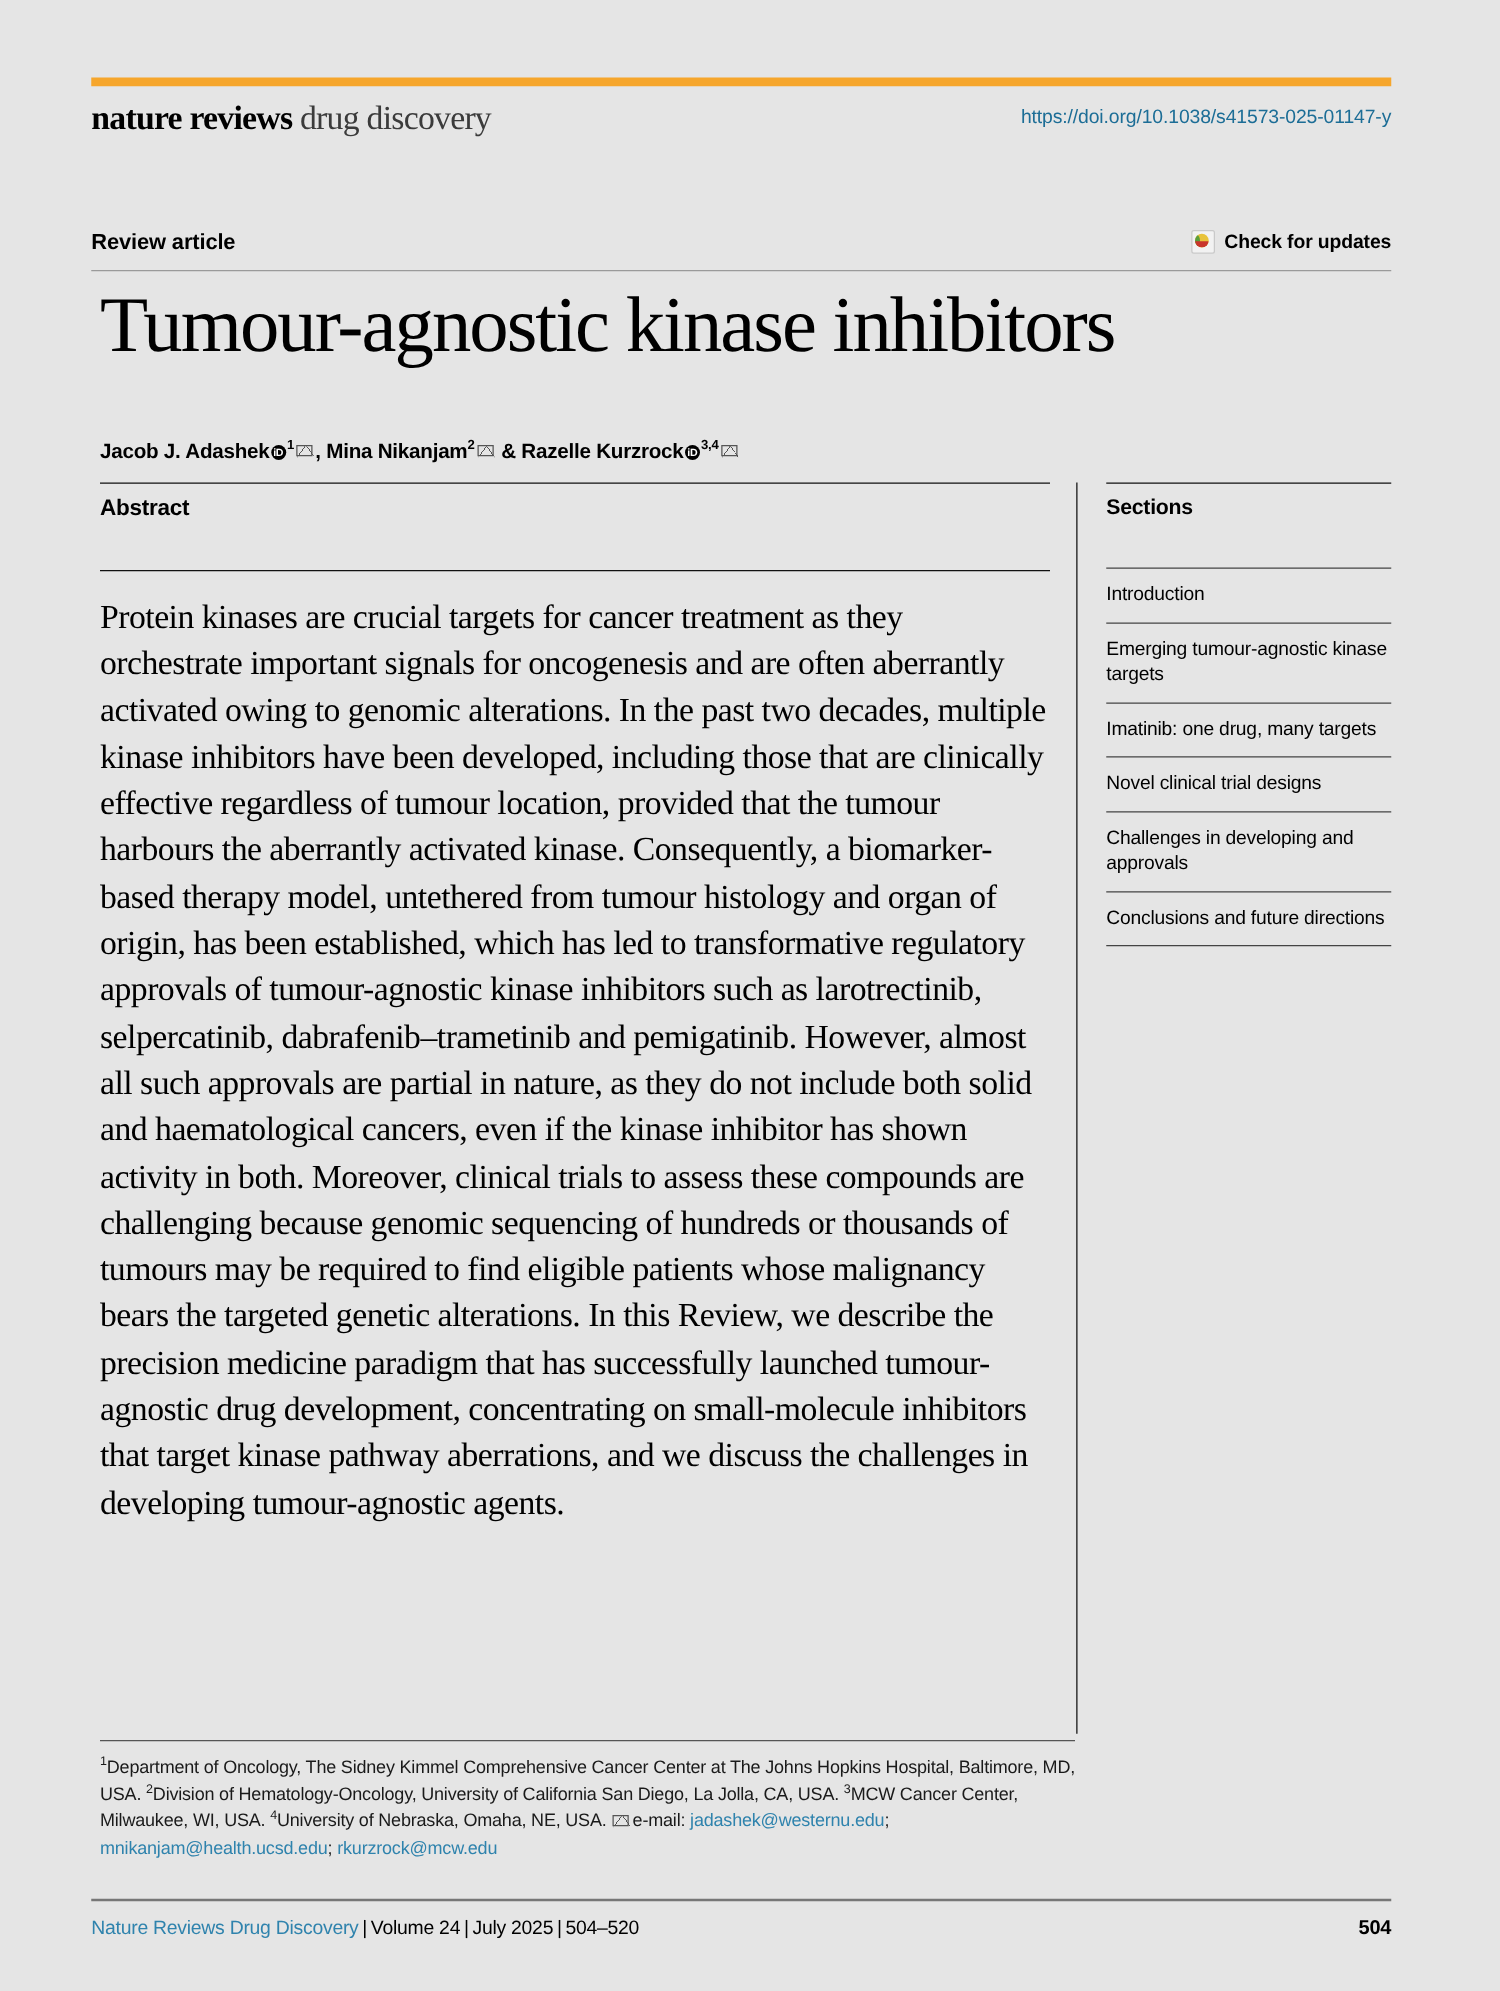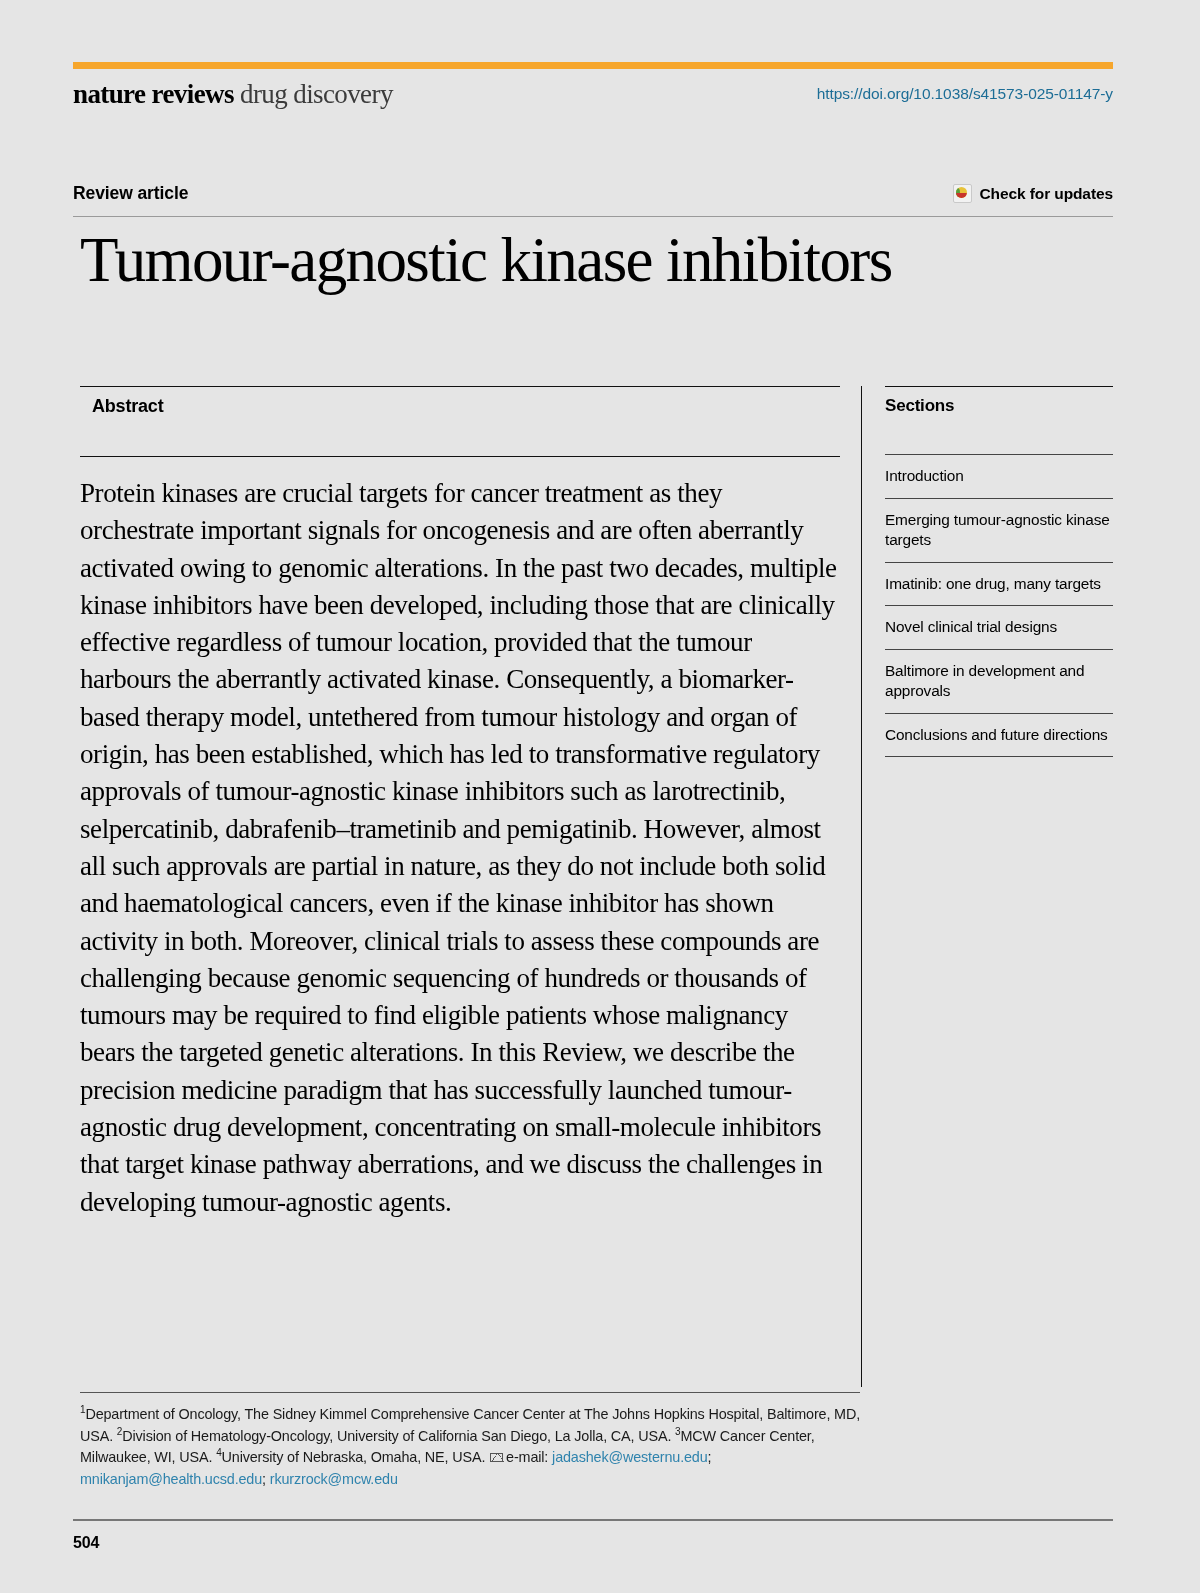--- a/index.html
+++ b/index.html
@@ -233,21 +233,21 @@
   .abstract-rule-top {
     width: 760px;
     height: 1px;
     background: #111;
     margin: 0;
   }
   .abstract-heading {
     font-size: 18px;
     font-weight: bold;
     letter-spacing: -0.2px;
-    margin: 9px 0 0 12px;
+    margin: 9px 0 0 0;
   }
   .abstract-rule-mid {
     width: 760px;
     height: 1px;
     background: #111;
     margin: 39px 0 0 0;
   }
   .abstract-body {
     font-family: "Liberation Serif", serif;
     font-size: 27px;
@@ -406,44 +406,48 @@
         <span class="cm-circle"></span>
       </span>
       <span class="crossmark-label">Check for updates</span>
     </a>
   </div>
 
   <div class="rule-under-type"></div>
 
   <h1 class="article-title">Tumour-agnostic kinase inhibitors</h1>
 
+  <div class="authors">
+    <span>Jacob J. Adashek</span><span class="orcid">iD</span><sup>1</sup><span class="envelope"></span><span>, </span><span>Mina Nikanjam</span><sup>2</sup><span class="envelope"></span><span> &amp; </span><span>Razelle Kurzrock</span><span class="orcid">iD</span><sup>3,4</sup><span class="envelope"></span>
+  </div>
 
   <div class="col-divider"></div>
 
   <div class="abstract-col">
     <div class="abstract-rule-top"></div>
     <div class="abstract-heading">Abstract</div>
     <div class="abstract-rule-mid"></div>
     <p class="abstract-body">Protein kinases are crucial targets for cancer treatment as they orchestrate important signals for oncogenesis and are often aberrantly activated owing to genomic alterations. In the past two decades, multiple kinase inhibitors have been developed, including those that are clinically effective regardless of tumour location, provided that the tumour harbours the aberrantly activated kinase. Consequently, a biomarker-based therapy model, untethered from tumour histology and organ of origin, has been established, which has led to transformative regulatory approvals of tumour-agnostic kinase inhibitors such as larotrectinib, selpercatinib, dabrafenib–trametinib and pemigatinib. However, almost all such approvals are partial in nature, as they do not include both solid and haematological cancers, even if the kinase inhibitor has shown activity in both. Moreover, clinical trials to assess these compounds are challenging because genomic sequencing of hundreds or thousands of tumours may be required to find eligible patients whose malignancy bears the targeted genetic alterations. In this Review, we describe the precision medicine paradigm that has successfully launched tumour-agnostic drug development, concentrating on small-molecule inhibitors that target kinase pathway aberrations, and we discuss the challenges in developing tumour-agnostic agents.</p>
   </div>
 
   <div class="sections-col">
     <div class="sections-rule-top"></div>
     <div class="sections-heading">Sections</div>
     <ul class="sections-list">
       <li class="section-item">Introduction</li>
       <li class="section-item">Emerging tumour-agnostic kinase targets</li>
       <li class="section-item">Imatinib: one drug, many targets</li>
       <li class="section-item">Novel clinical trial designs</li>
-      <li class="section-item">Baltimore in development and approvals</li>
+      <li class="section-item">Challenges in developing and approvals</li>
       <li class="section-item">Conclusions and future directions</li>
     </ul>
   </div>
 
   <div class="affil-rule"></div>
   <div class="affiliations"><sup>1</sup><span>Department of Oncology, The Sidney Kimmel Comprehensive Cancer Center at The Johns Hopkins Hospital, Baltimore, MD, USA. </span><sup>2</sup><span>Division of Hematology-Oncology, University of California San Diego, La Jolla, CA, USA. </span><sup>3</sup><span>MCW Cancer Center, Milwaukee, WI, USA. </span><sup>4</sup><span>University of Nebraska, Omaha, NE, USA. </span><span class="envelope-sm"></span><span>e-mail: </span><a class="mail" href="#">jadashek@westernu.edu</a><span>; </span><a class="mail" href="#">mnikanjam@health.ucsd.edu</a><span>; </span><a class="mail" href="#">rkurzrock@mcw.edu</a></div>
 
   <div class="footer-rule"></div>
   <div class="footer">
+    <div class="footer-left"><a class="footer-journal" href="#">Nature Reviews Drug Discovery</a><span class="footer-sep">|</span><span>Volume 24</span><span class="footer-sep">|</span><span>July 2025</span><span class="footer-sep">|</span><span>504–520</span></div>
     <div class="footer-page">504</div>
   </div>
 
 </div>
 
 </body></html>

